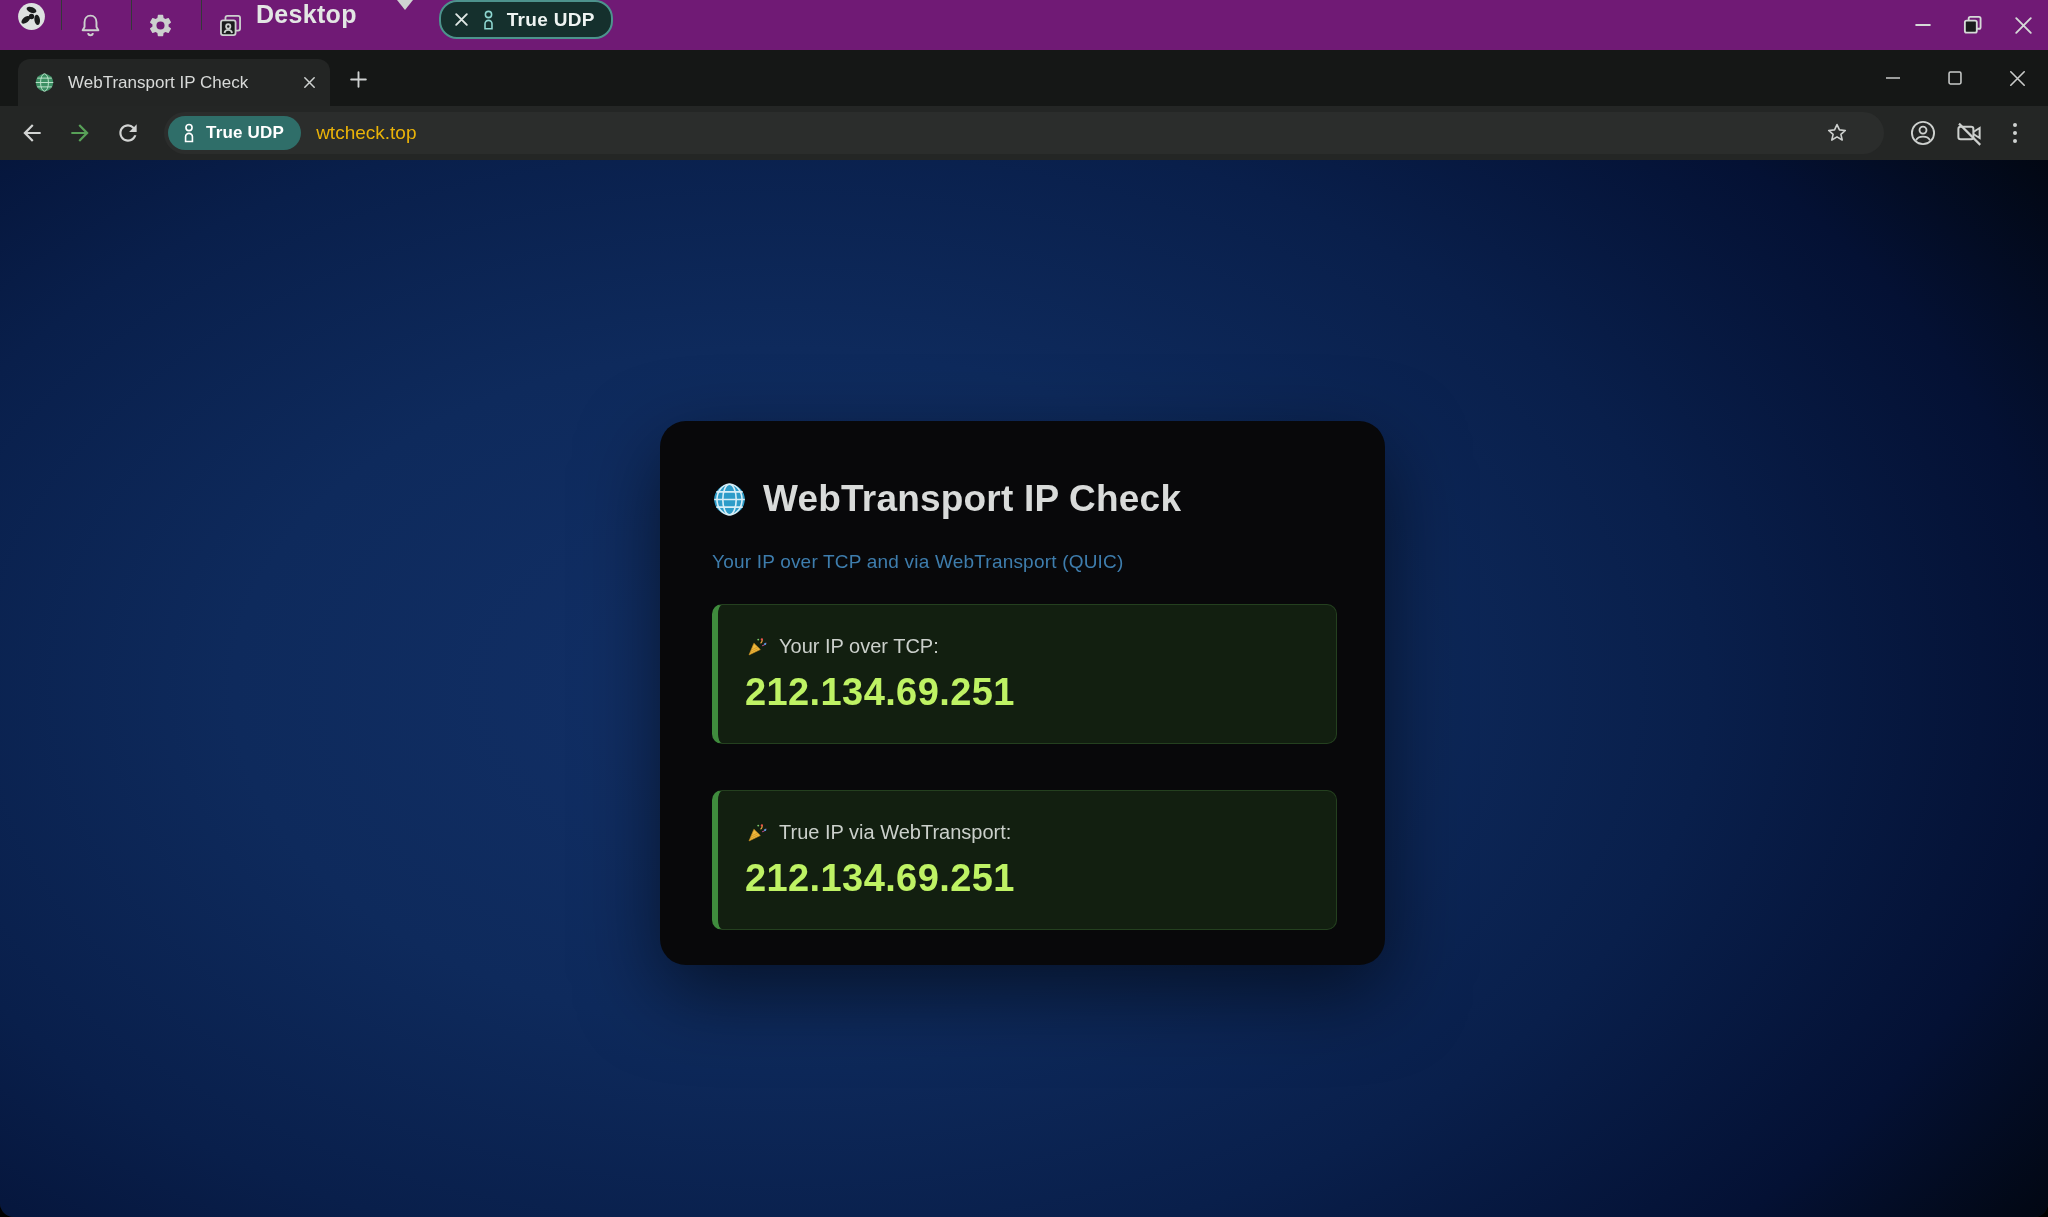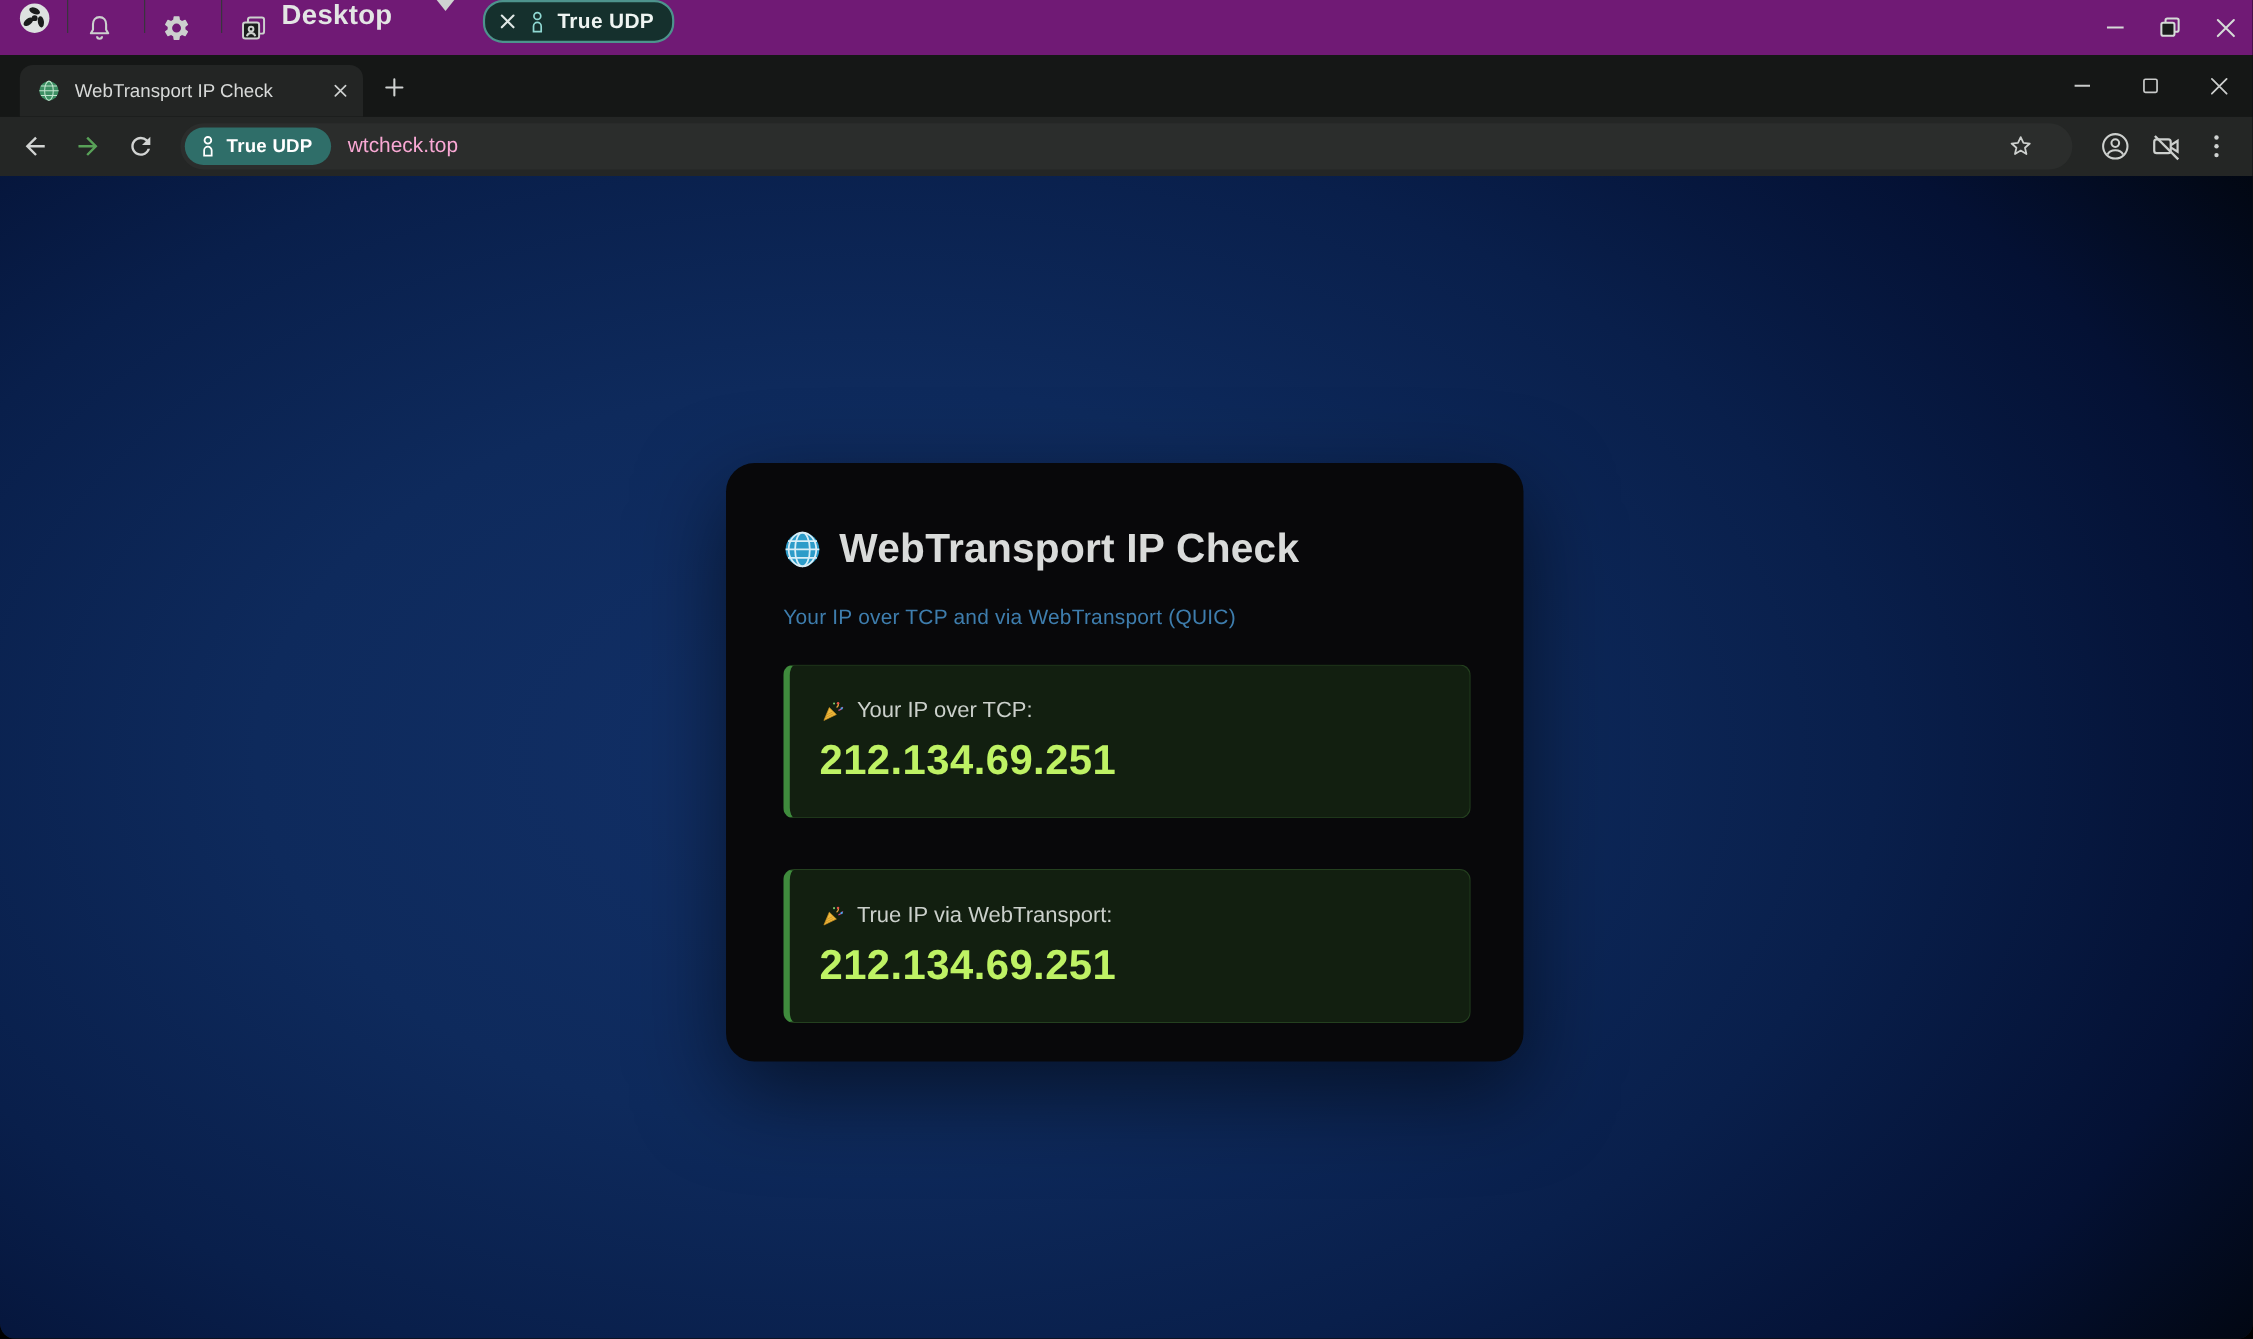--- a/index.html
+++ b/index.html
@@ -28,21 +28,21 @@
   .newtab{position:absolute;left:342px;top:13px;width:32px;height:32px;display:flex;align-items:center;justify-content:center;}
   .bw-ctrls{position:absolute;right:0;top:0;display:flex;height:56px;}
   .bw-ctrl{width:62px;height:56px;display:flex;align-items:center;justify-content:center;}
 
   .toolbar{height:54px;background:#242625;display:flex;align-items:center;padding:0 0 0 12px;flex:0 0 auto;}
   .nav-btn{width:40px;height:40px;display:flex;align-items:center;justify-content:center;border-radius:50%;flex:0 0 auto;}
   .nav-btn + .nav-btn{margin-left:8px;}
   .omnibox{flex:1;height:42px;margin:0 16px 0 16px;background:#2b2d2c;border-radius:21px;display:flex;align-items:center;padding:0 8px 0 4px;min-width:0;}
   .udp-badge{height:34px;border-radius:17px;background:#2f6e69;display:flex;align-items:center;gap:8px;padding:0 17px 0 12px;flex:0 0 auto;}
   .udp-badge-label{color:#ffffff;font-size:17px;font-weight:bold;letter-spacing:.2px;}
-  .url-text{margin-left:15px;color:#f9a8d4;font-size:19px;white-space:nowrap;}
+  .url-text{margin-left:15px;color:#eab308;font-size:19px;white-space:nowrap;}
   .omni-spacer{flex:1;}
   .star-btn{width:34px;height:34px;margin-right:22px;display:flex;align-items:center;justify-content:center;}
   .tb-right{display:flex;align-items:center;margin-right:10px;flex:0 0 auto;}
   .tb-btn{width:46px;height:46px;display:flex;align-items:center;justify-content:center;}
   .dots{display:flex;flex-direction:column;gap:4px;width:40px;align-items:center;}
   .dots i{width:4px;height:4px;border-radius:50%;background:#cfd2d1;}
 
   
   .content{flex:1;position:relative;background:
     radial-gradient(1600px 1000px at 38% 50%, #123067 0%, #0e2a5c 34%, #091f4b 58%, #041134 80%, #010408 100%);}

